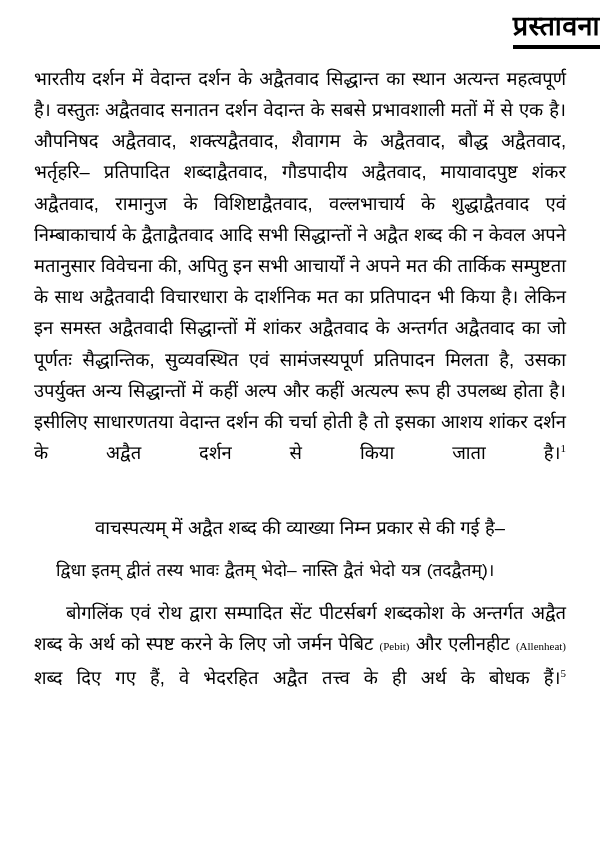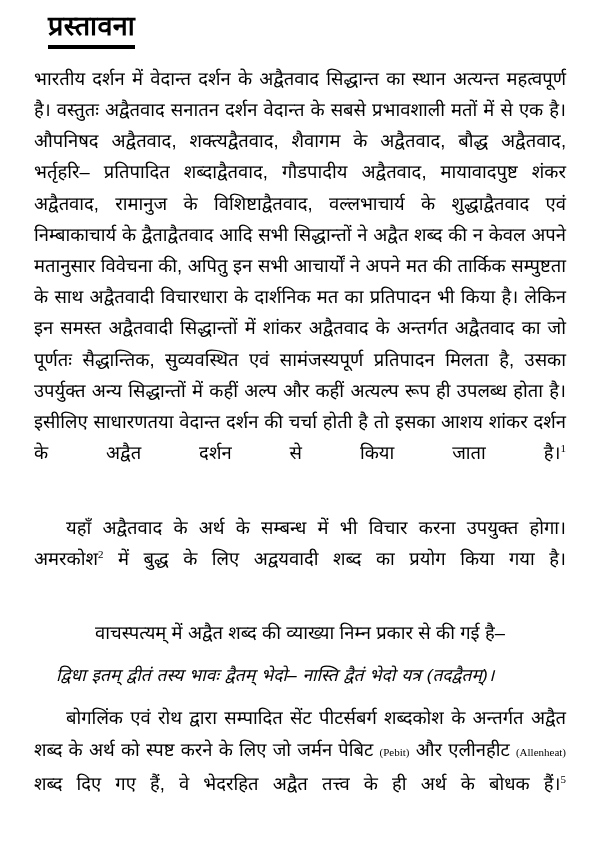--- a/index.html
+++ b/index.html
@@ -21,21 +21,21 @@
     position: relative;
     width: 600px;
     height: 843px;
     box-sizing: border-box;
     padding: 0;
     background: #ffffff;
   }
 
   
   .title-block {
-    text-align: left;
+    text-align: right;
     padding-top: 12px;
     padding-bottom: 2px;
     padding-left: 48px;
   }
   .doc-title {
     display: inline-block;
     font-family: "Liberation Sans", "DejaVu Sans", sans-serif;
     font-size: 27px;
     font-weight: bold;
     line-height: 1.1;
@@ -75,21 +75,20 @@
   }
   p.para.nojust::after { content: none; display: none; }
 
   
   p.verse {
     margin: 8px 0 6px 0;
     padding-left: 34px;
     font-family: "Liberation Sans", "DejaVu Sans", sans-serif;
     font-size: 17.4px;
     line-height: 30px;
-    font-style: italic;
     text-align: left;
     word-spacing: 1px;
   }
   .latin-small {
     font-family: "Liberation Serif", "DejaVu Serif", serif;
     font-size: 11px;
     font-style: normal;
   }
 
   
@@ -107,21 +106,20 @@
 <div class="page">
 
   <div class="title-block">
     <span class="doc-title">प्रस्तावना</span>
   </div>
 
   <div class="body-area">
 
     <p class="para"><span>भारतीय दर्शन में वेदान्त दर्शन के अद्वैतवाद सिद्धान्त का स्थान अत्यन्त महत्वपूर्ण है। वस्तुतः अद्वैतवाद सनातन दर्शन वेदान्त के सबसे प्रभावशाली मतों में से एक है। औपनिषद अद्वैतवाद, शक्त्यद्वैतवाद, शैवागम के अद्वैतवाद, बौद्ध अद्वैतवाद, भर्तृहरि– प्रतिपादित शब्दाद्वैतवाद, गौडपादीय अद्वैतवाद, मायावादपुष्ट शंकर अद्वैतवाद, रामानुज के विशिष्टाद्वैतवाद, वल्लभाचार्य के शुद्धाद्वैतवाद एवं निम्बाकाचार्य के द्वैताद्वैतवाद आदि सभी सिद्धान्तों ने अद्वैत शब्द की न केवल अपने मतानुसार विवेचना की, अपितु इन सभी आचार्यों ने अपने मत की तार्किक सम्पुष्टता के साथ अद्वैतवादी विचारधारा के दार्शनिक मत का प्रतिपादन भी किया है। लेकिन इन समस्त अद्वैतवादी सिद्धान्तों में शांकर अद्वैतवाद के अन्तर्गत अद्वैतवाद का जो पूर्णतः सैद्धान्तिक, सुव्यवस्थित एवं सामंजस्यपूर्ण प्रतिपादन मिलता है, उसका उपर्युक्त अन्य सिद्धान्तों में कहीं अल्प और कहीं अत्यल्प रूप ही उपलब्ध होता है। इसीलिए साधारणतया वेदान्त दर्शन की चर्चा होती है तो इसका आशय शांकर दर्शन के अद्वैत दर्शन से किया जाता है।</span><sup class="fnref">1</sup></p>
 
-    <p class="para indent"><span>यहाँ अद्वैतवाद के अर्थ के सम्बन्ध में भी विचार करना उपयुक्त होगा। अमरकोश</span><sup class="fnref">2</sup><span> में बुद्ध के लिए अद्वयवादी शब्द का प्रयोग किया गया है।</span></p>
 
 
     <p class="para nojust"><span>वाचस्पत्यम् में अद्वैत शब्द की व्याख्या निम्न प्रकार से की गई है–</span></p>
 
     <p class="verse"><span>द्विधा इतम् द्वीतं तस्य भावः द्वैतम् भेदो– नास्ति द्वैतं भेदो यत्र (तदद्वैतम्)।</span></p>
 
     <p class="para indent"><span>बोगलिंक एवं रोथ द्वारा सम्पादित सेंट पीटर्सबर्ग शब्दकोश के अन्तर्गत अद्वैत शब्द के अर्थ को स्पष्ट करने के लिए जो जर्मन पेबिट </span><span class="latin-small">(Pebit)</span><span> और एलीनहीट </span><span class="latin-small">(Allenheat)</span><span> शब्द दिए गए हैं, वे भेदरहित अद्वैत तत्त्व के ही अर्थ के बोधक हैं।</span><sup class="fnref">5</sup></p>
 
   </div>
 </div>

